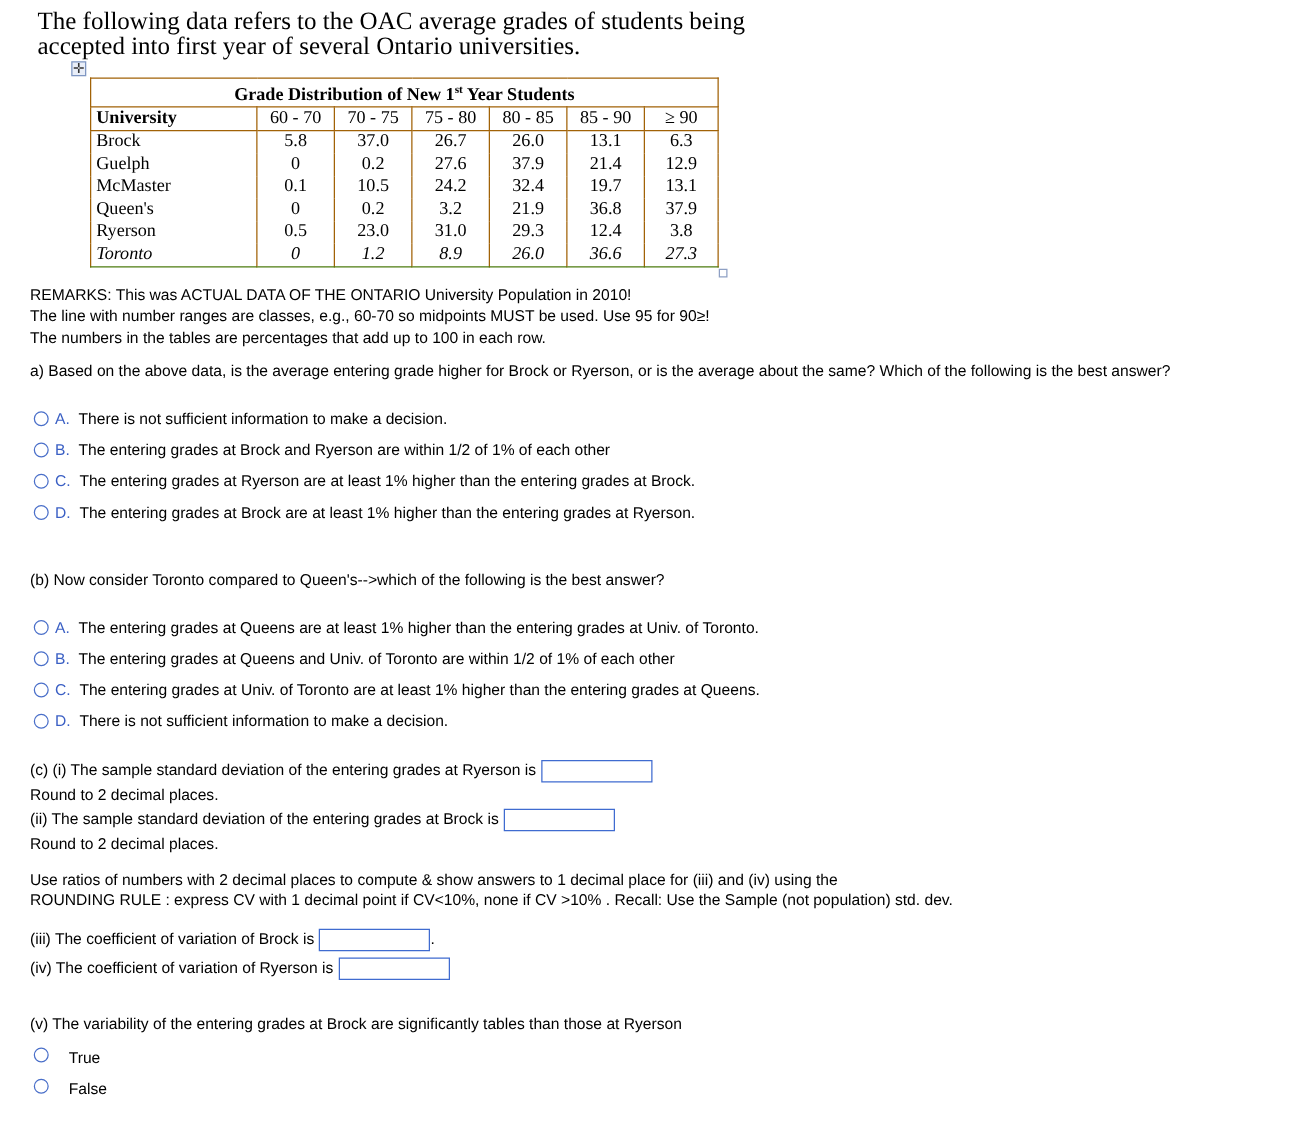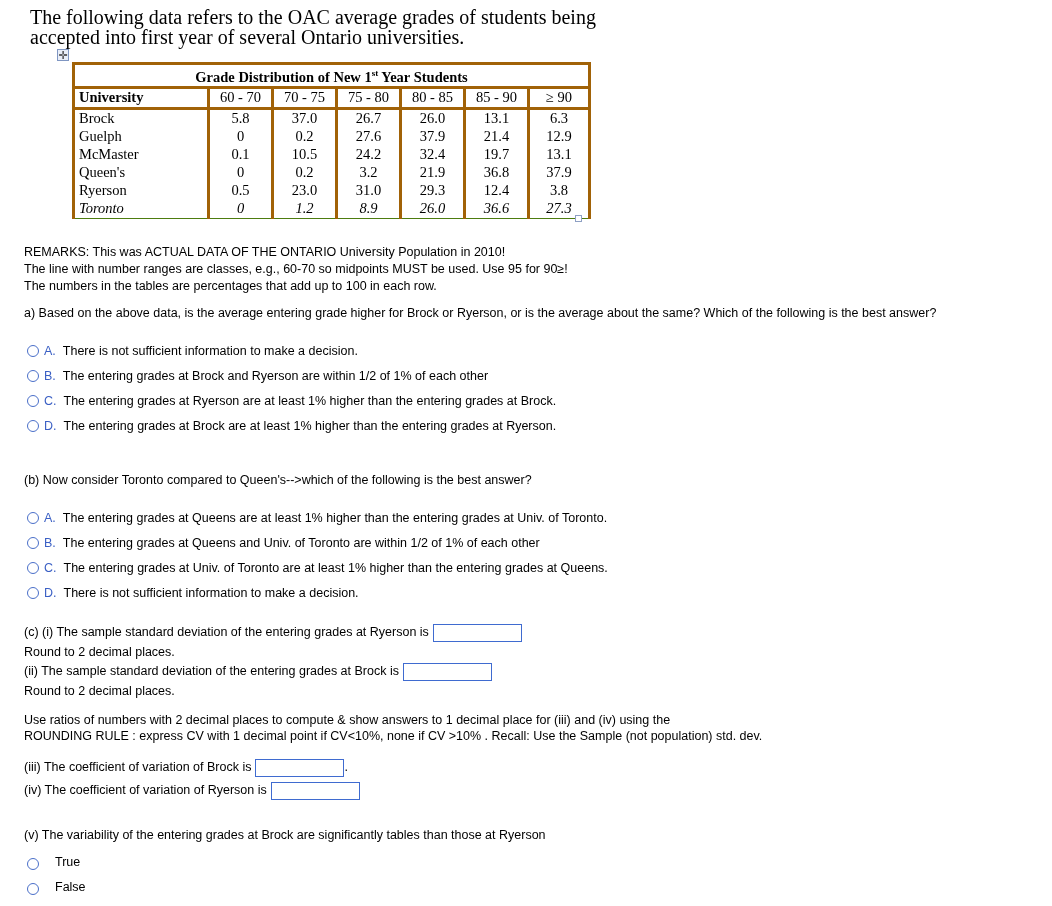--- a/index.html
+++ b/index.html
@@ -1,42 +1,42 @@
 <!DOCTYPE html>
 <html><head>
 <meta charset="utf-8">
 <style>
   html, body { margin: 0; padding: 0; background: #ffffff; }
   body { width: 1052px; height: 906px; position: relative; overflow: hidden; color: #000; }
   .serif { font-family: "Liberation Serif", "DejaVu Serif", serif; }
-  .sans { font-family: "Liberation Sans", "DejaVu Sans", sans-serif; margin-top: 16px; }
+  .sans { font-family: "Liberation Sans", "DejaVu Sans", sans-serif; }
 
   .intro { position: absolute; left: 30px; top: 7px; font-size: 20px; line-height: 20px; width: 600px; }
 
   .move-handle { position: absolute; left: 57px; top: 49px; width: 12px; height: 12px; border: 1px solid #7f96c2; background: #e9eef8; box-sizing: border-box; display: flex; align-items: center; justify-content: center; font-size: 11px; line-height: 10px; color: #333; }
   .resize-handle { position: absolute; left: 575px; top: 215px; width: 7px; height: 7px; border: 1px solid #8ea0c4; box-sizing: border-box; background: #fff; }
 
   table.grades { position: absolute; left: 72px; top: 62px; border-collapse: collapse; font-size: 14.5px; line-height: 17px; }
-  table.grades td, table.grades th { border: 3px solid #a16207; padding: 0 4px; height: 18px; white-space: nowrap; }
+  table.grades td, table.grades th { border: 1px solid #a16207; padding: 0 4px; height: 18px; white-space: nowrap; }
   table.grades th.title { font-weight: bold; text-align: center; font-size: 14.5px; }
   table.grades th.uni { font-weight: bold; text-align: left; width: 124px; }
   table.grades th.cls { font-weight: normal; text-align: center; }
   table.grades td.name { text-align: left; }
   table.grades td.num { text-align: center; }
   table.grades tr.data td { border-top: none; border-bottom: none; }
   table.grades tr.data.last td { border-bottom: 1px solid #4d7c0f; font-style: italic; }
   .c1 { width: 53px; } .c2 { width: 53px; } .c3 { width: 53px; } .c4 { width: 53px; } .c5 { width: 53px; } .c6 { width: 50px; }
 
   .remarks { position: absolute; left: 24px; top: 228px; font-size: 12.5px; line-height: 17px; }
   .q { position: absolute; font-size: 12.5px; line-height: 16px; }
   .opt { position: absolute; left: 27px; font-size: 12.5px; line-height: 16px; display: flex; align-items: center; }
   .radio { width: 12px; height: 12px; border: 1.4px solid #4a6fc9; border-radius: 50%; box-sizing: border-box; display: inline-block; margin-right: 5px; background: #fff; }
   .letter { color: #3a5fc4; margin-right: 7px; }
   .answer-box { display: inline-block; width: 89px; height: 18px; border: 1px solid #3f6bd0; box-sizing: border-box; vertical-align: middle; margin-left: 4px; background: #fff; }
-  .tf-opt { position: absolute; left: 27px; font-size: 12.5px; line-height: 16px; display: flex; align-items: flex-end; }
+  .tf-opt { position: absolute; left: 27px; font-size: 12.5px; line-height: 16px; display: flex; align-items: flex-start; }
   .tf-opt .radio { margin-right: 16px; }
 </style>
 </head>
 <body>
 
 <div class="intro serif">The following data refers to the OAC average grades of students being accepted into first year of several Ontario universities.</div>
 
 <div class="move-handle">✛</div>
 
 <table class="grades serif">

